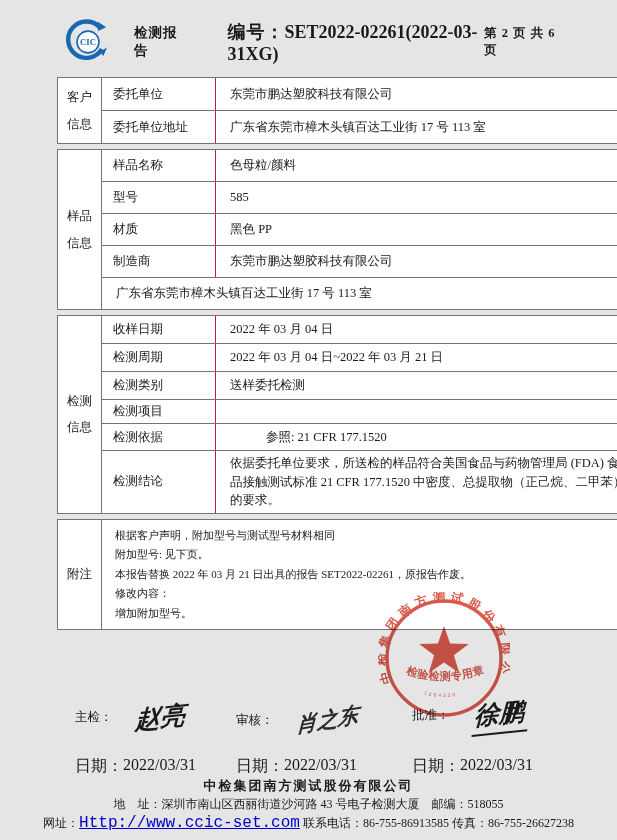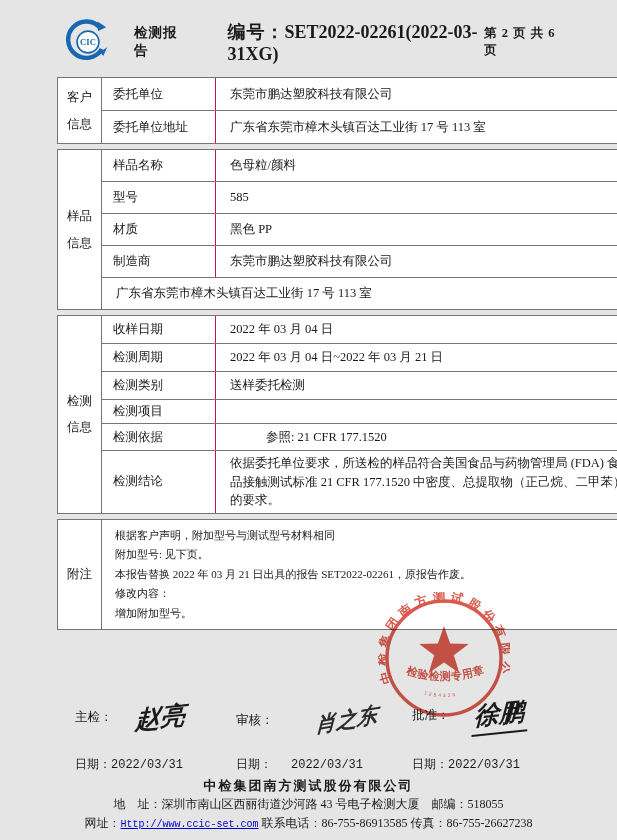--- a/index.html
+++ b/index.html
@@ -41,31 +41,31 @@
   
   .sig-block { position:absolute; left:57px; top:694px; width:503px; }
   .sig-row { display:flex; align-items:flex-end; height:40px; }
   .sig-cell { width:33.33%; display:flex; align-items:center; }
   .sig-lbl { font-size:12.5px; }
   .sig-name { font-size:25px; font-weight:bold; font-style:italic;
               font-family:"DejaVu Sans","Liberation Sans",sans-serif;
               transform:rotate(-6deg) skewX(-8deg); margin-left:22px; white-space:nowrap; }
   .sig-name.small { font-size:21px; color:#2b2b2b; transform:rotate(-10deg) skewX(-12deg); }
   .sig-name.underlined { border-bottom:2px solid #1a1a1a; padding:0 4px 2px 2px; }
-  .p1 { padding-left:18px; } .p2 { padding-left:13px;gap:19px; } .p3 { padding-left:28px; }
+  .p1 { padding-left:18px; } .p2 { padding-left:13px; } .p3 { padding-left:28px; }
   .date-row { display:flex; margin-top:22px; }
-  .date-cell { width:33.33%; display:flex; align-items:center; font-size:12px;font-family:Liberation Mono, monospace; }
+  .date-cell { width:33.33%; display:flex; font-size:16px; }
   .date-val { }
 
   
   .footer { position:absolute; top:776px; left:0; width:617px; text-align:center;
             font-size:12px; line-height:19px; }
   .f-company { font-weight:bold; font-size:13px; letter-spacing:2px; }
   .f-link { color:#0000cd; text-decoration:underline;
-            font-family:"Liberation Mono","DejaVu Sans Mono",monospace; font-size:10px; }
+            font-family:"Liberation Mono","DejaVu Sans Mono",monospace; font-size:16px; }
 </style>
 </head>
 <body>
 
 <div class="page">
 
   <div class="header">
     <svg class="logo" viewBox="0 0 48 48">
       <path d="M 37 9.5 A 19 19 0 1 0 38.5 31.5" fill="none" stroke="#1867b0" stroke-width="4.6"></path>
       <polygon points="34,2.5 43,8.5 34.5,12.5" fill="#1867b0"></polygon>

